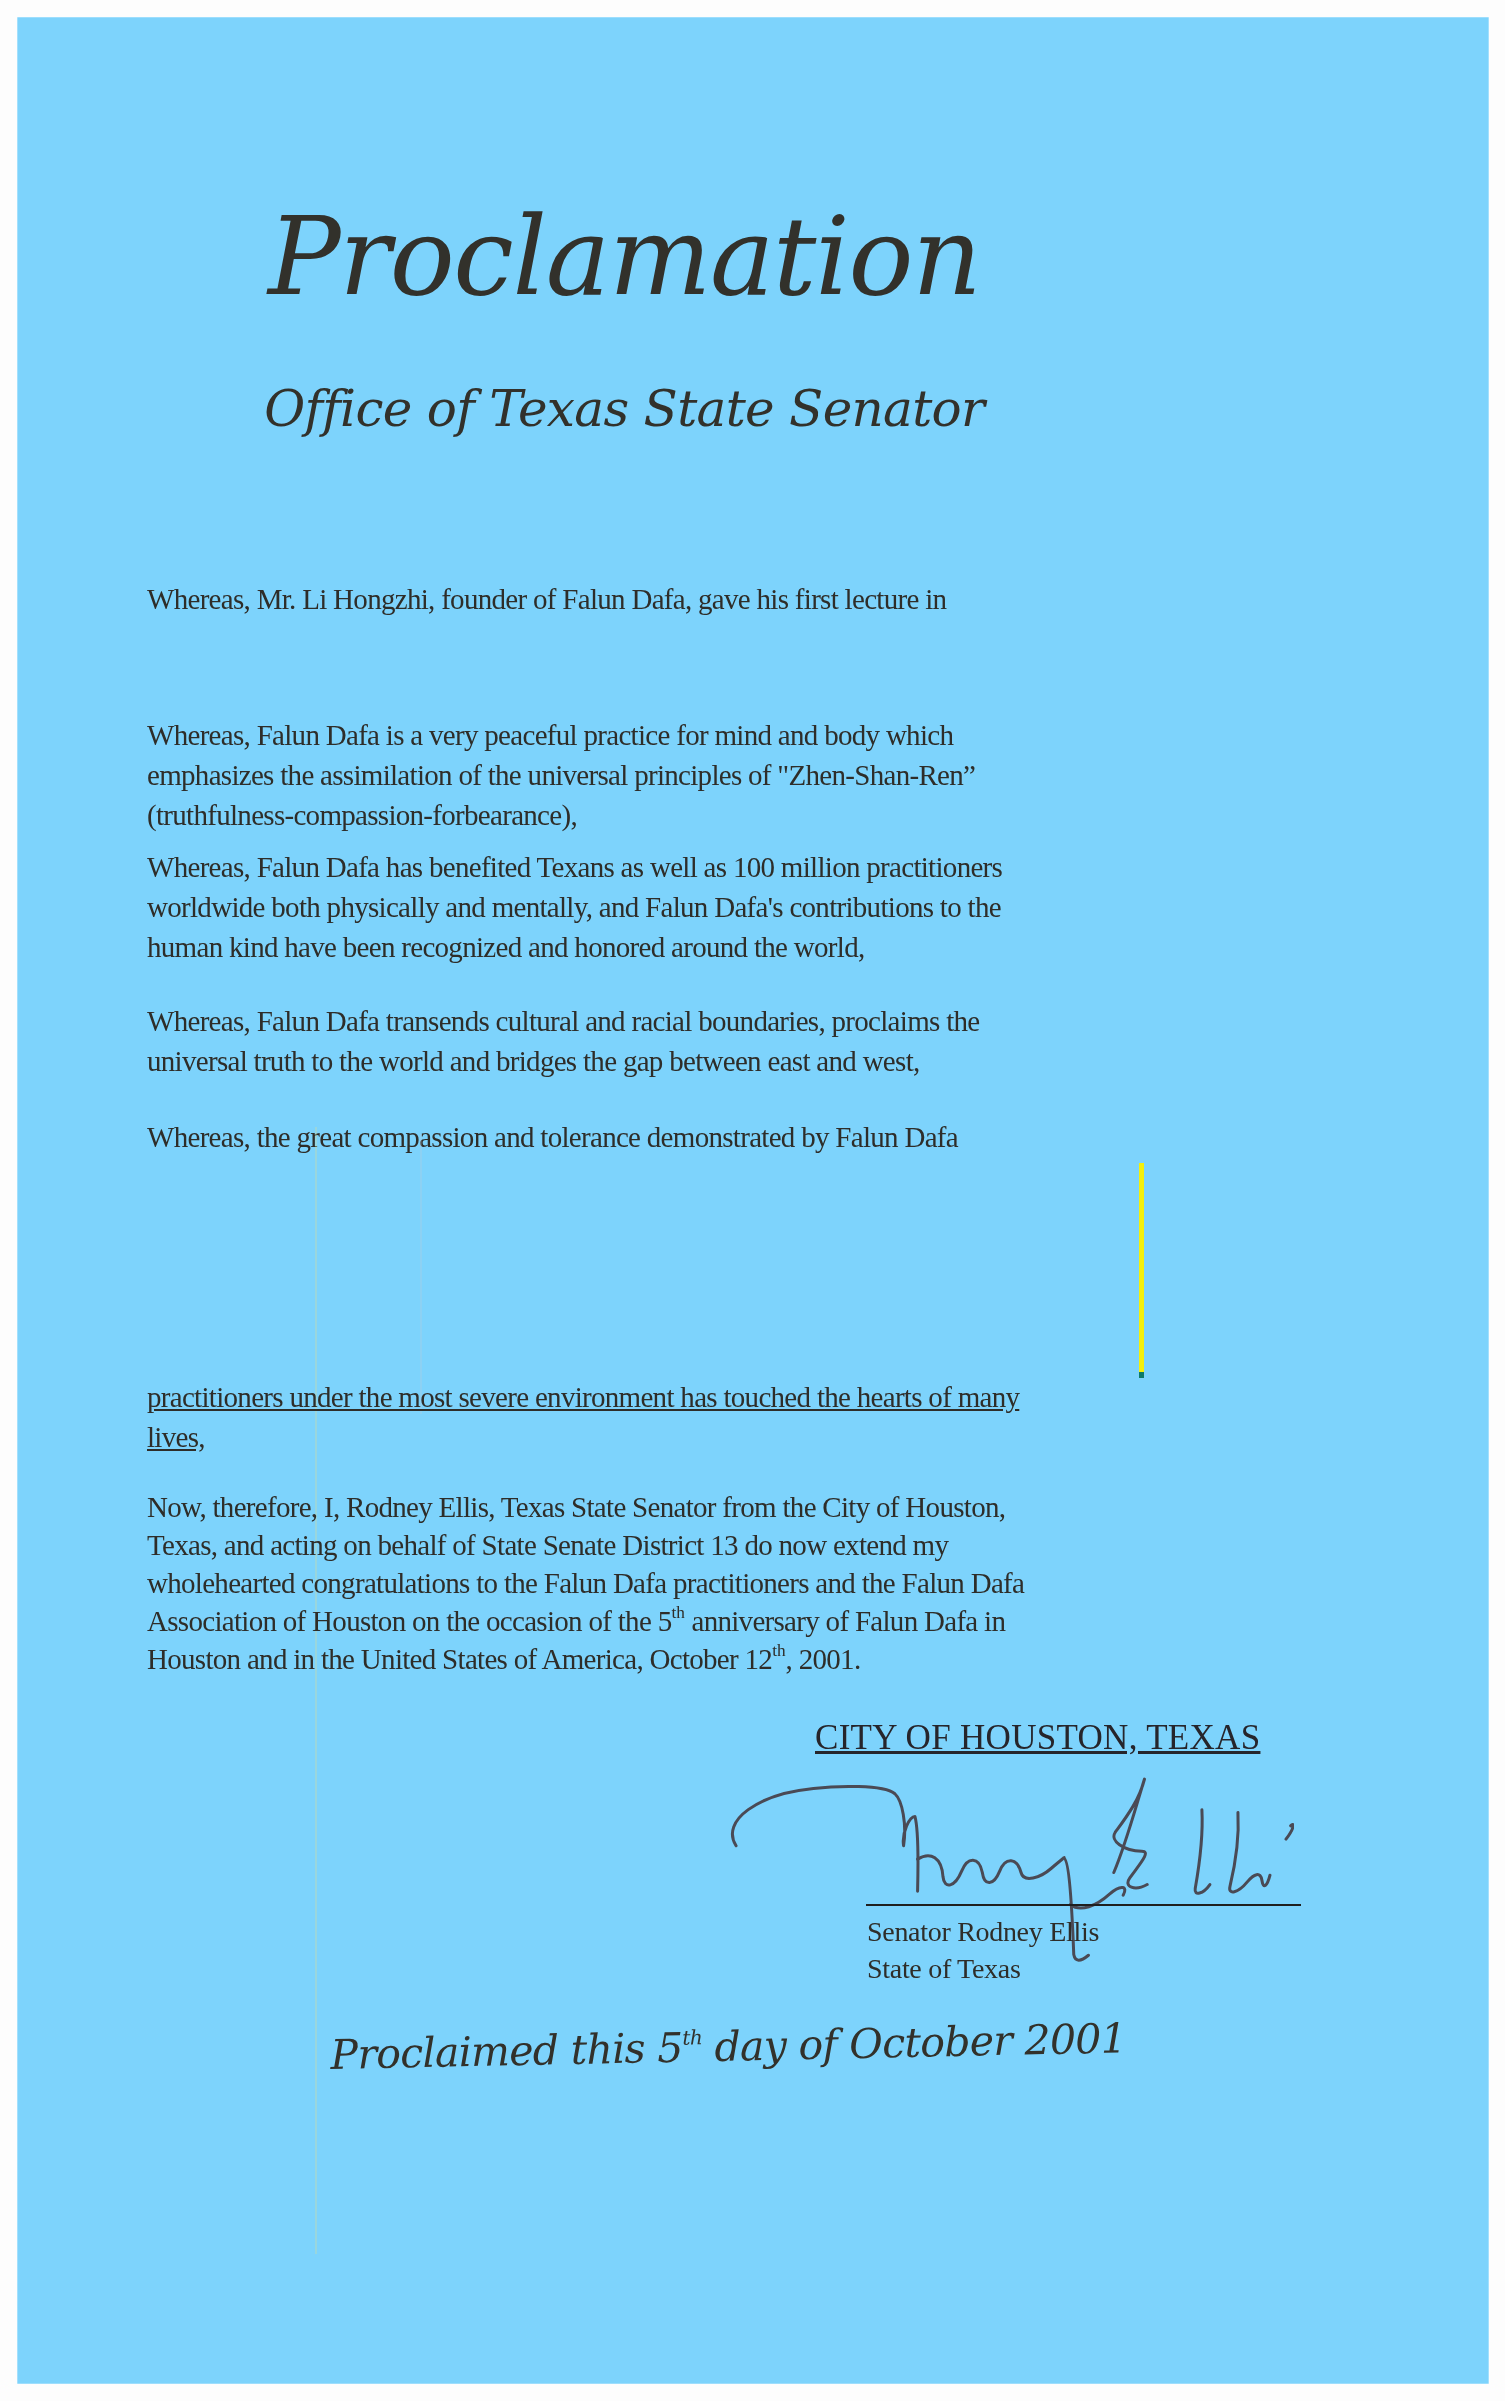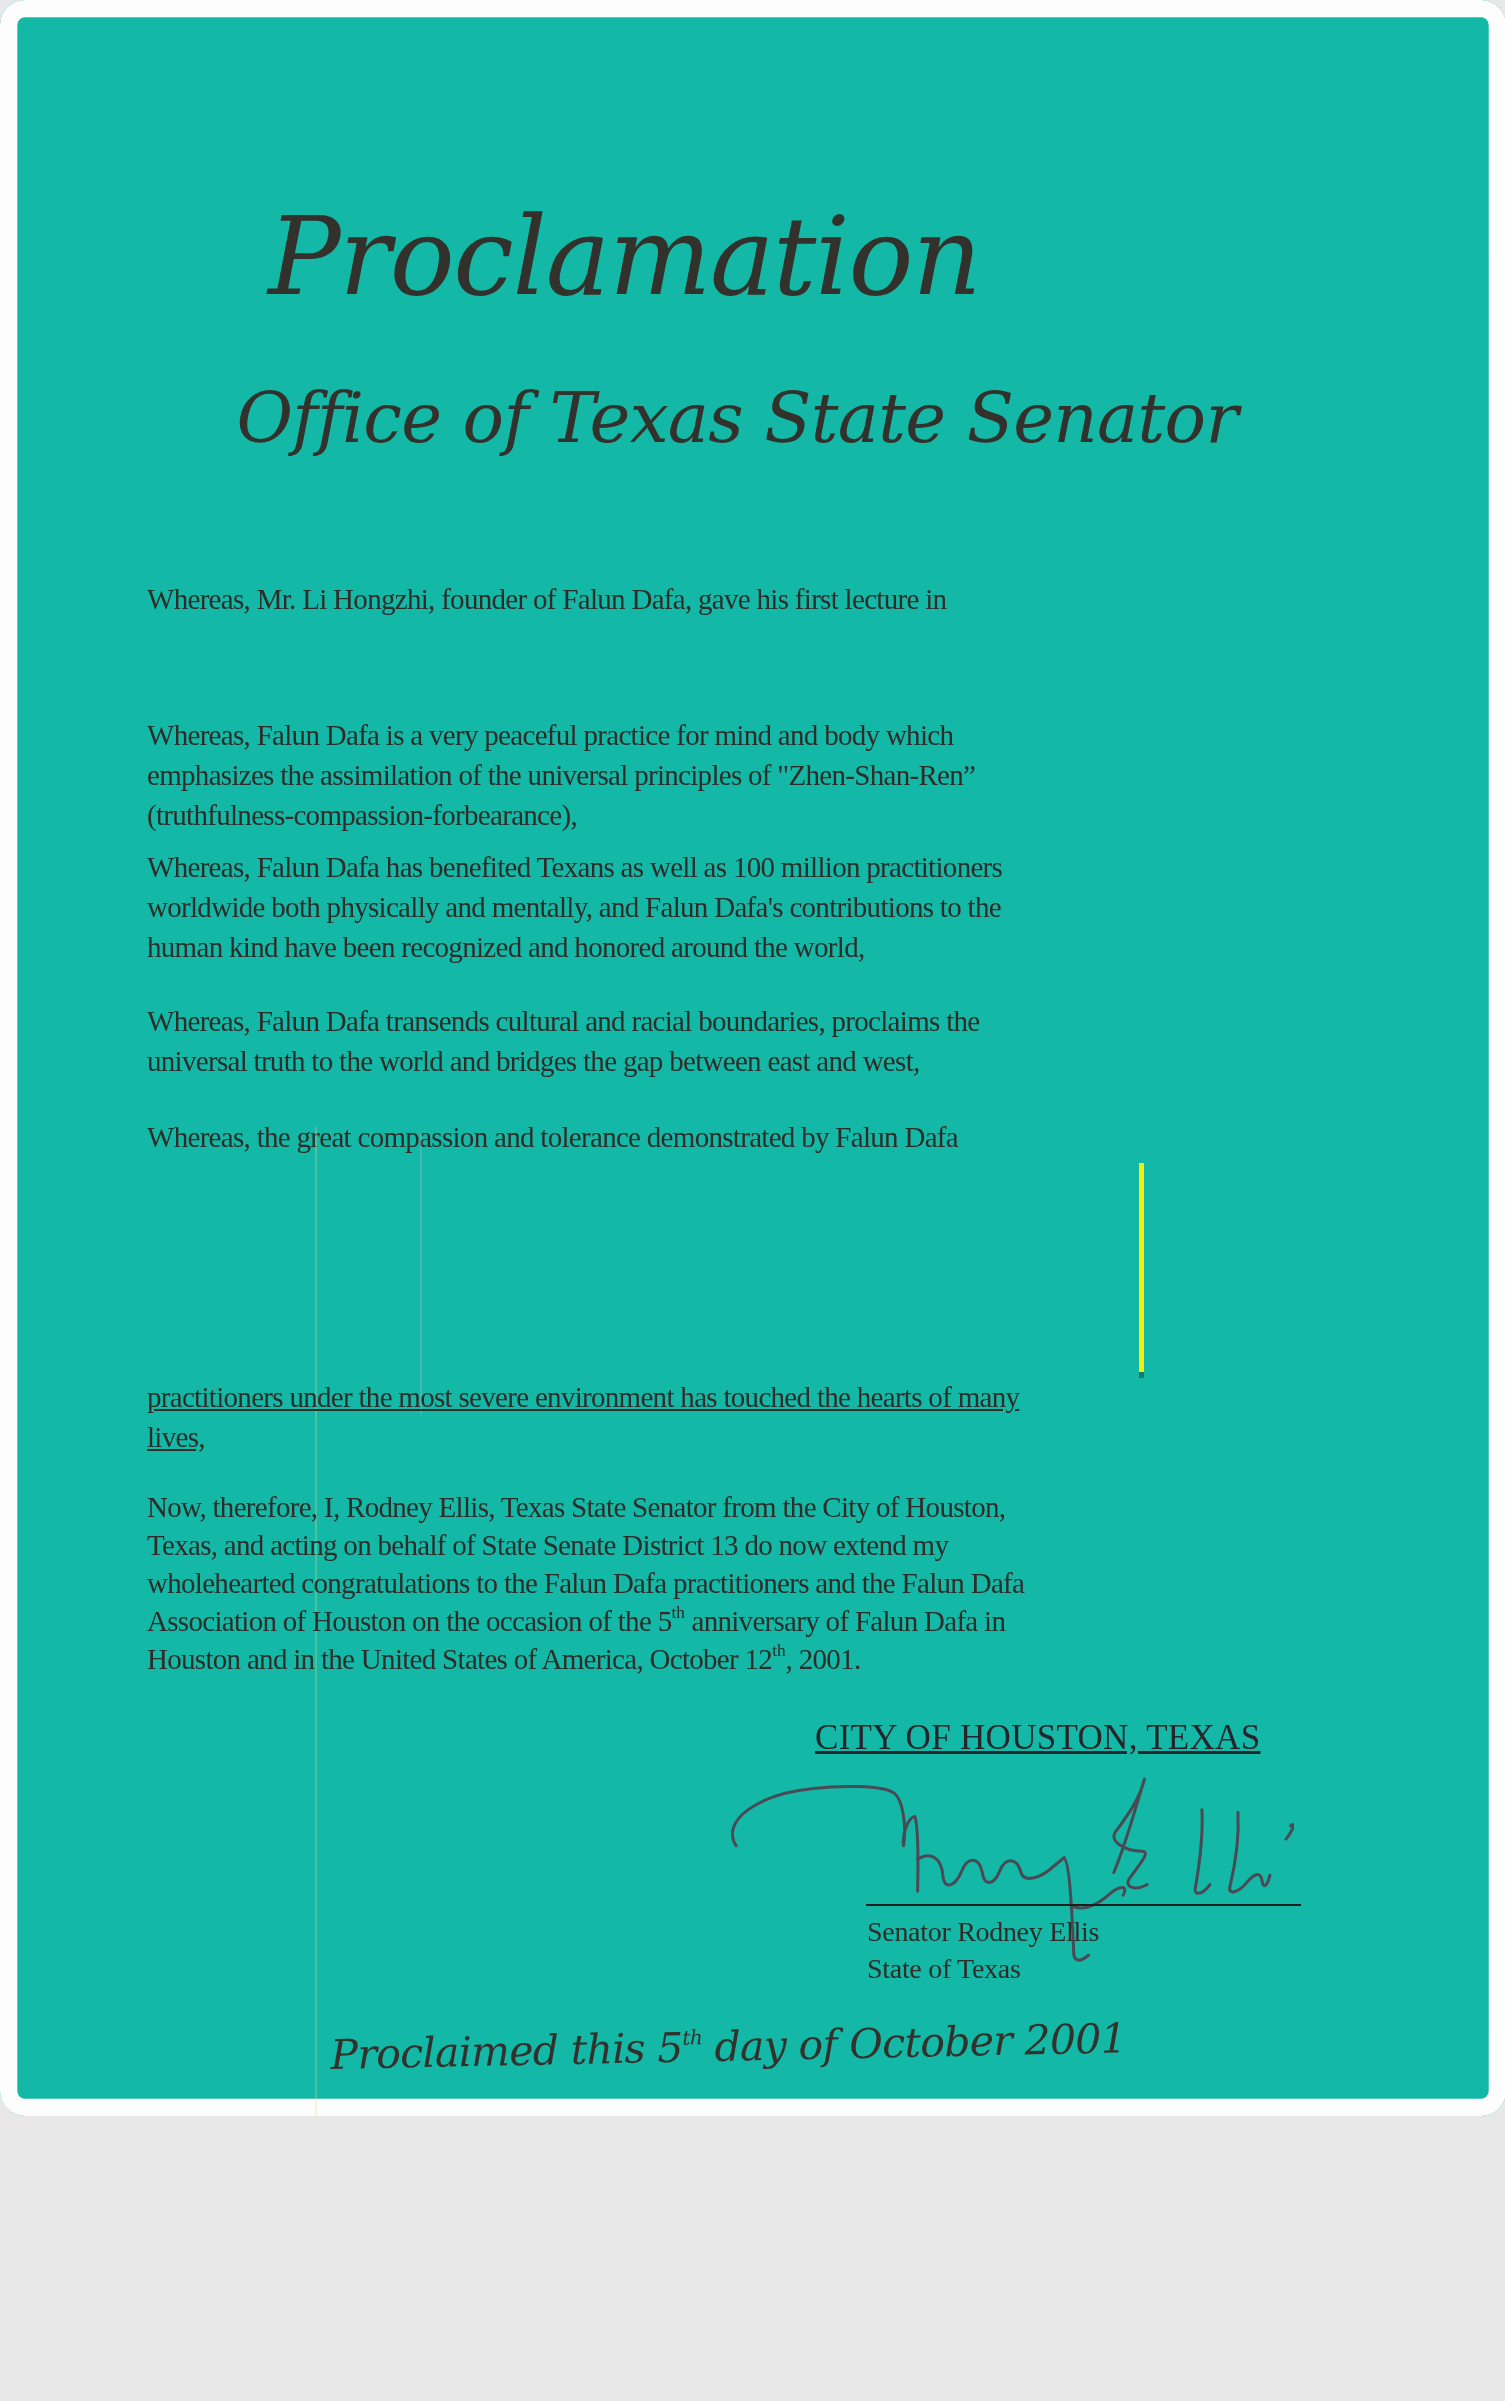--- a/index.html
+++ b/index.html
@@ -1,47 +1,46 @@
 <!DOCTYPE html>
 <html style="font-size:10.7px"><head>
 <meta charset="utf-8">
 <style>
   html,body { margin:0; padding:0; background:#e8e8e8; }
   .page {
     position: relative;
     width: 1506px;
-    height: 2116px;
-    background: #14b8a6;
+    height: 2401px;
+    background: #7dd3fc;
     box-shadow: inset 0 0 0 17.3px #fdfdfd;
     overflow: hidden;
     font-family: "Liberation Serif", serif;
     color: #2e2d29;
-    border-radius: 25px;
   }
   .doc-title {
     position: absolute;
     left: 10.7px; top: 203px;
     width: 1227px;
     text-align: center;
     font-family: "DejaVu Serif", serif;
     font-style: italic;
     font-size: 108px;
     letter-spacing: -1.3px;
     line-height: 1em;
     color: #32312b;
     white-space: nowrap;
   }
   .doc-subtitle {
     position: absolute;
     left: 10.7px; top: 384px;
     width: 1227px;
-    text-align: right;
+    text-align: center;
     font-family: "DejaVu Serif", serif;
     font-style: italic;
-    font-size: 69px;
+    font-size: 50px;
     letter-spacing: -0.7px;
     line-height: 1em;
     color: #32312b;
     white-space: nowrap;
   }
   .para {
     position: absolute;
     left: 147px;
     font-size: 29px;
     letter-spacing: -0.7px;

